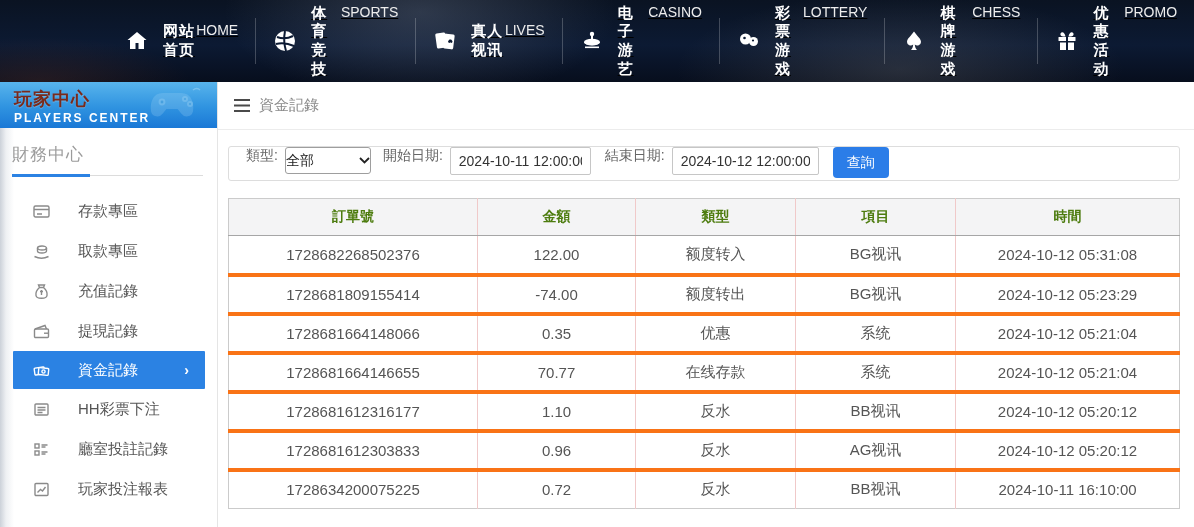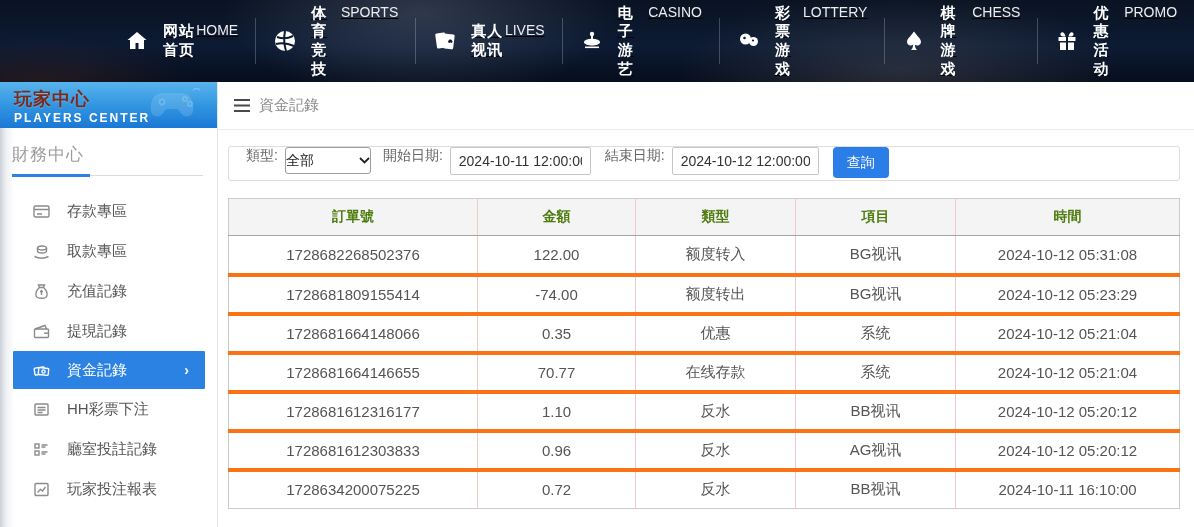--- a/index.html
+++ b/index.html
@@ -46,21 +46,21 @@
   .sidebar-subtitle { font-size:12px; font-weight:bold; color:#ffffff; letter-spacing:2px; }
   .gamepad-wm { position:absolute; right:14px; top:4px; opacity:0.45; color:#aedcf7; }
 
   .section-title { margin:15px 12px 0 12px; font-size:17px; color:#9b9b9b; letter-spacing:1px; }
   .section-underline { margin:8px 12px 0 12px; height:3px; position:relative; }
   .section-underline .gray { position:absolute; left:0; right:2px; top:1px; height:1px; background:#dcdcdc; }
   .section-underline .blue { position:absolute; left:0; top:0; width:78px; height:3px; background:#2b82e3; }
 
   .menu { margin-top:14px; list-style:none; }
   .menu li {
-    height:40px; display:flex; align-items:center; gap:17px;
+    height:40px; display:flex; align-items:center; gap:28px;
     padding-left:33px; font-size:15px; color:#555; cursor:pointer; position:relative;
   }
   .menu li .m-icon { width:17px; height:17px; color:#8a8a8a; display:flex; }
   .menu li .m-icon svg { width:17px; height:17px; }
   .menu li.active {
     background:#2b82e3; color:#fff; margin:0 12px 0 13px;
     padding-left:20px; height:38px; border-radius:1px;
   }
   .menu li.active .m-icon { color:#fff; }
   .menu li.active .chevron {

